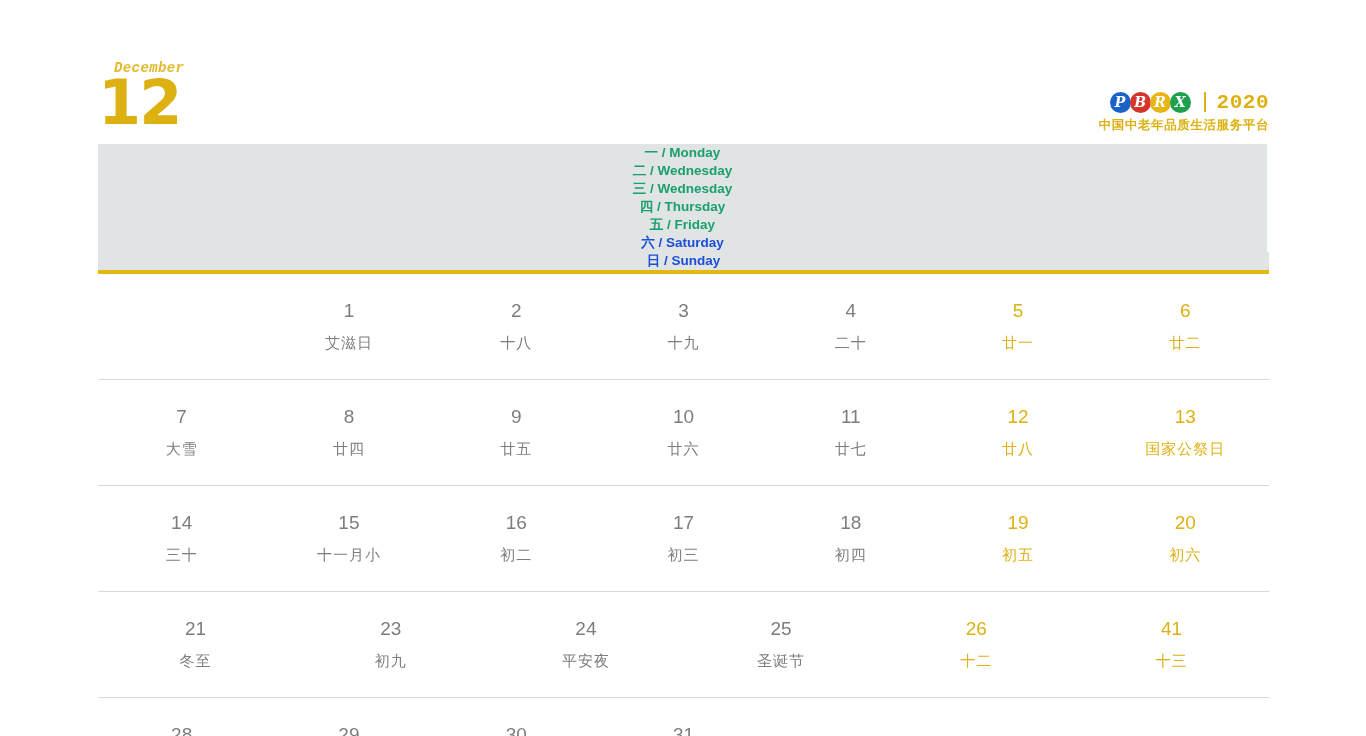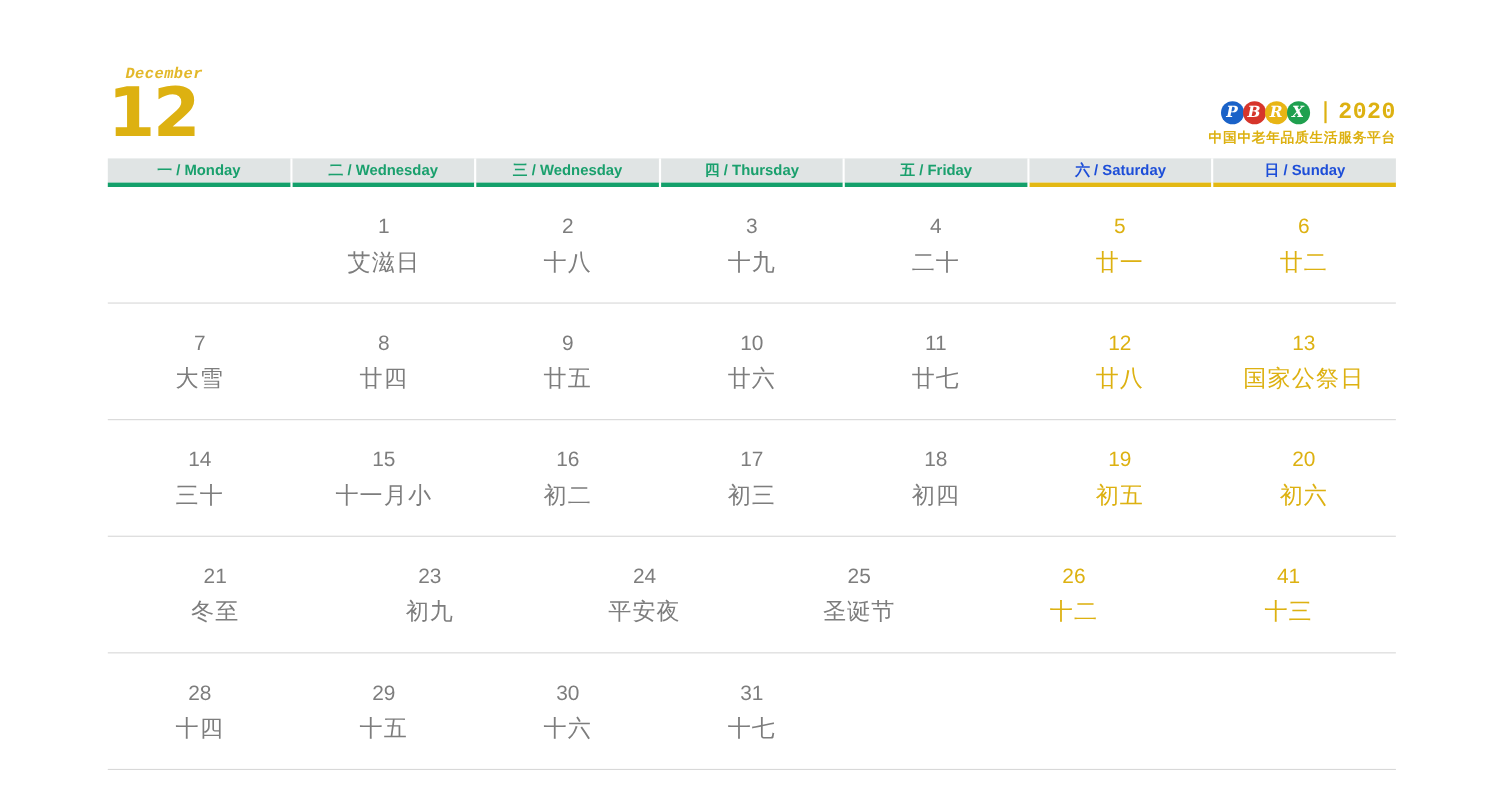--- a/index.html
+++ b/index.html
@@ -104,20 +104,21 @@
   
   .calendar {
     position: absolute;
     left: 98px;
     top: 144px;
     width: 1171px;
   }
   .weekhead {
     display: flex;
     width: 100%;
+    flex-direction: column;
   }
   .weekhead-cell {
     flex: 1 1 0;
     position: relative;
     background: #e0e4e4;
     height: 22px;
     display: flex;
     align-items: center;
     justify-content: center;
     font-size: 13.5px;
@@ -152,21 +153,21 @@
     padding-top: 25px;
   }
   .day-num {
     font-size: 19px;
     color: #7d7d7d;
     line-height: 24px;
     font-weight: normal;
   }
   .day-label {
     margin-top: 9px;
-    font-size: 21px;
+    font-size: 15px;
     color: #7d7d7d;
     line-height: 22px;
     letter-spacing: 1px;
     text-align: center;
   }
   .day-cell.weekend .day-num,
   .day-cell.weekend .day-label { color: #ddb111; }
   .day-cell.empty .day-num,
   .day-cell.empty .day-label { visibility: hidden; }
 </style>

